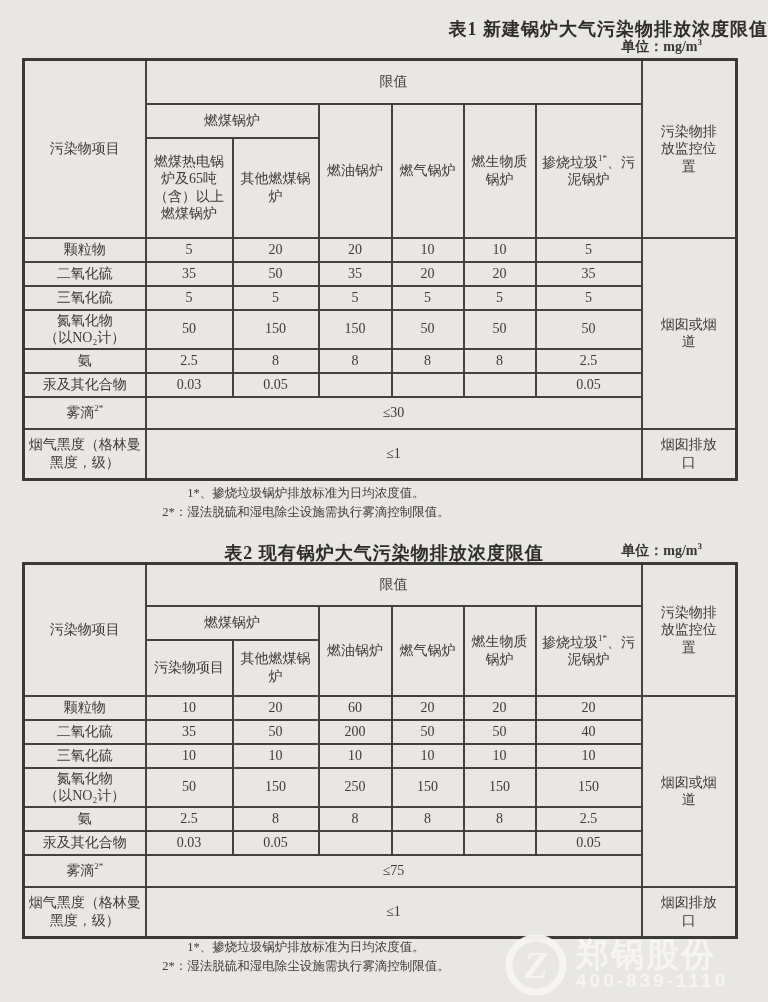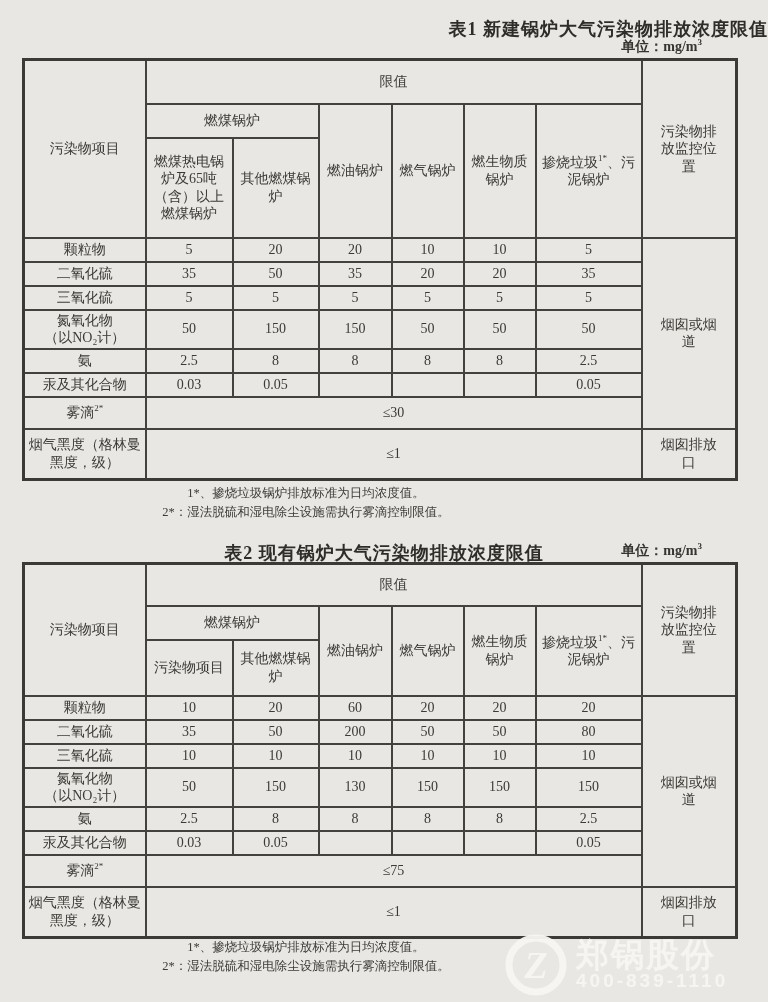--- a/index.html
+++ b/index.html
@@ -220,36 +220,36 @@
     <td class="val">20</td>
     <td rowspan="7"><span class="narrow5">烟囱或烟道</span></td>
   </tr>
   <tr class="r-std">
     <td>二氧化硫</td>
     <td class="val">35</td>
     <td class="val">50</td>
     <td class="val">200</td>
     <td class="val">50</td>
     <td class="val">50</td>
-    <td class="val">80</td>
+    <td class="val">40</td>
   </tr>
   <tr class="r-std">
     <td>三氧化硫</td>
     <td class="val">10</td>
     <td class="val">10</td>
     <td class="val">10</td>
     <td class="val">10</td>
     <td class="val">10</td>
     <td class="val">10</td>
   </tr>
   <tr class="r-nox">
     <td><span>氮氧化物</span><span class="lbl2">（以NO₂计）</span></td>
     <td class="val">50</td>
     <td class="val">150</td>
-    <td class="val">130</td>
+    <td class="val">250</td>
     <td class="val">150</td>
     <td class="val">150</td>
     <td class="val">150</td>
   </tr>
   <tr class="r-std">
     <td>氨</td>
     <td class="val">2.5</td>
     <td class="val">8</td>
     <td class="val">8</td>
     <td class="val">8</td>

